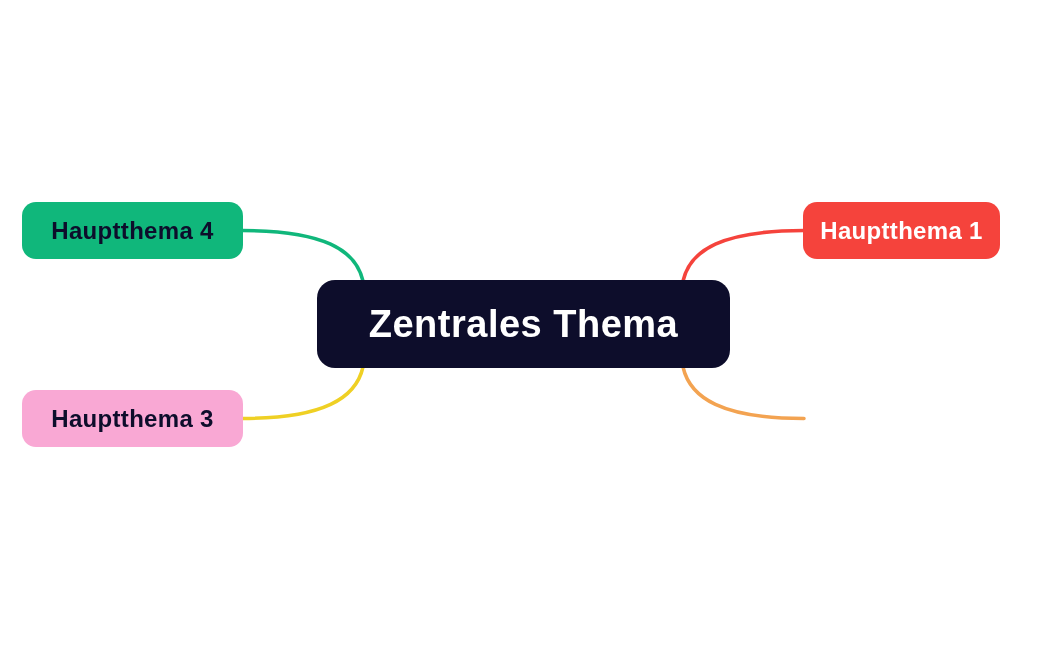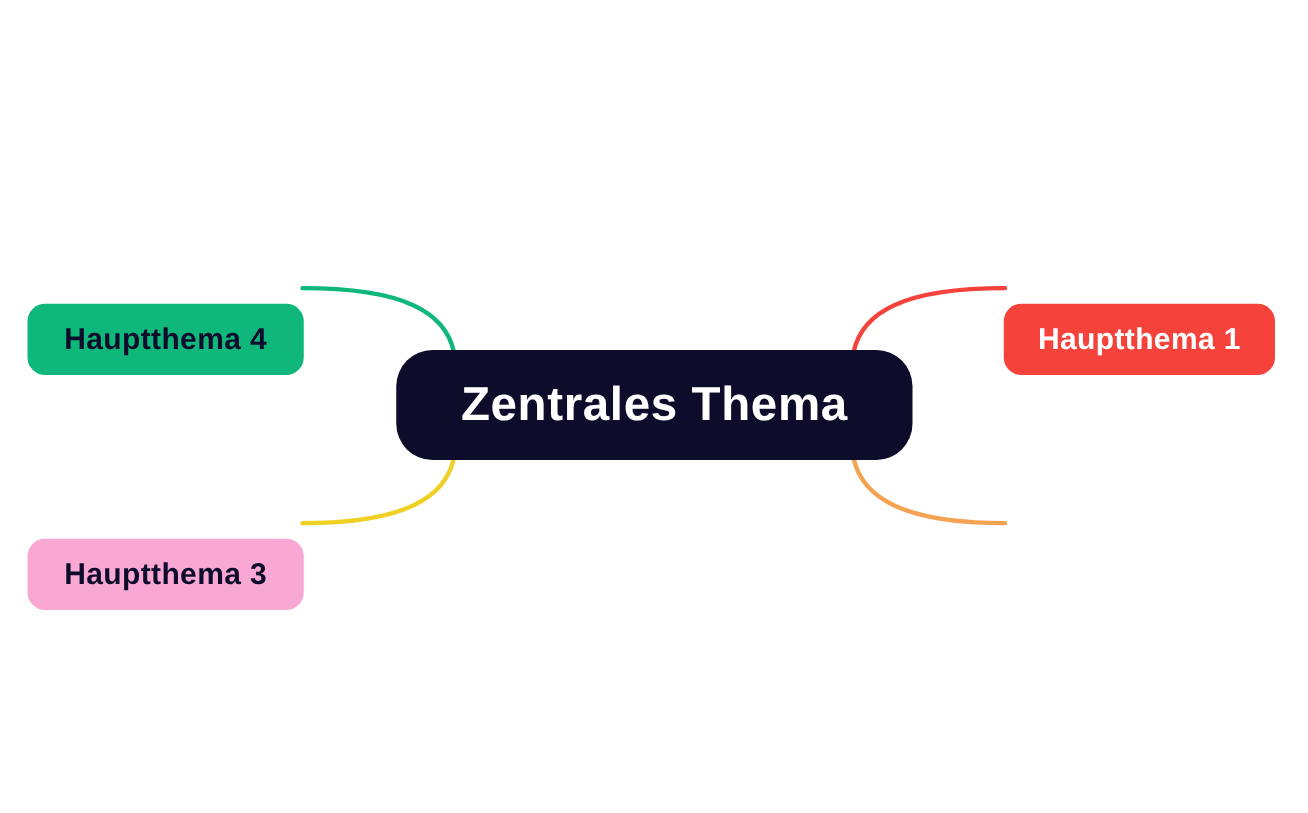--- a/index.html
+++ b/index.html
@@ -31,41 +31,40 @@
     align-items: center;
     justify-content: center;
     box-sizing: border-box;
     cursor: pointer;
   }
   .central-node {
     left: 317px;
     top: 280px;
     width: 413px;
     height: 88px;
-    border-radius: 29px;
+    border-radius: 18px;
   }
   .central-node .node-label {
     font-size: 38px;
     font-weight: 700;
     letter-spacing: 0.5px;
     white-space: nowrap;
   }
   .branch-node {
     width: 220px;
     height: 57px;
     border-radius: 14px;
-    margin-top: 41px;
   }
   .branch-node .node-label {
     font-size: 24px;
     font-weight: 600;
     letter-spacing: 0.3px;
     white-space: nowrap;
   }
-  .branch-top-right    { left: 803px; top: 202px; width: 217px; }
+  .branch-top-right    { left: 803px; top: 202px; width: 197px; }
   .branch-bottom-right { left: 803px; top: 390px; width: 219px; }
   .branch-bottom-left  { left:  22px; top: 390px; width: 221px; }
   .branch-top-left     { left:  22px; top: 202px; width: 221px; }
 </style>
 </head>
 <body>
 
 <div class="canvas" style="background-color: rgb(255, 255, 255);">
 
   <svg class="connector-layer" viewBox="0 0 1046 650" xmlns="http://www.w3.org/2000/svg">

